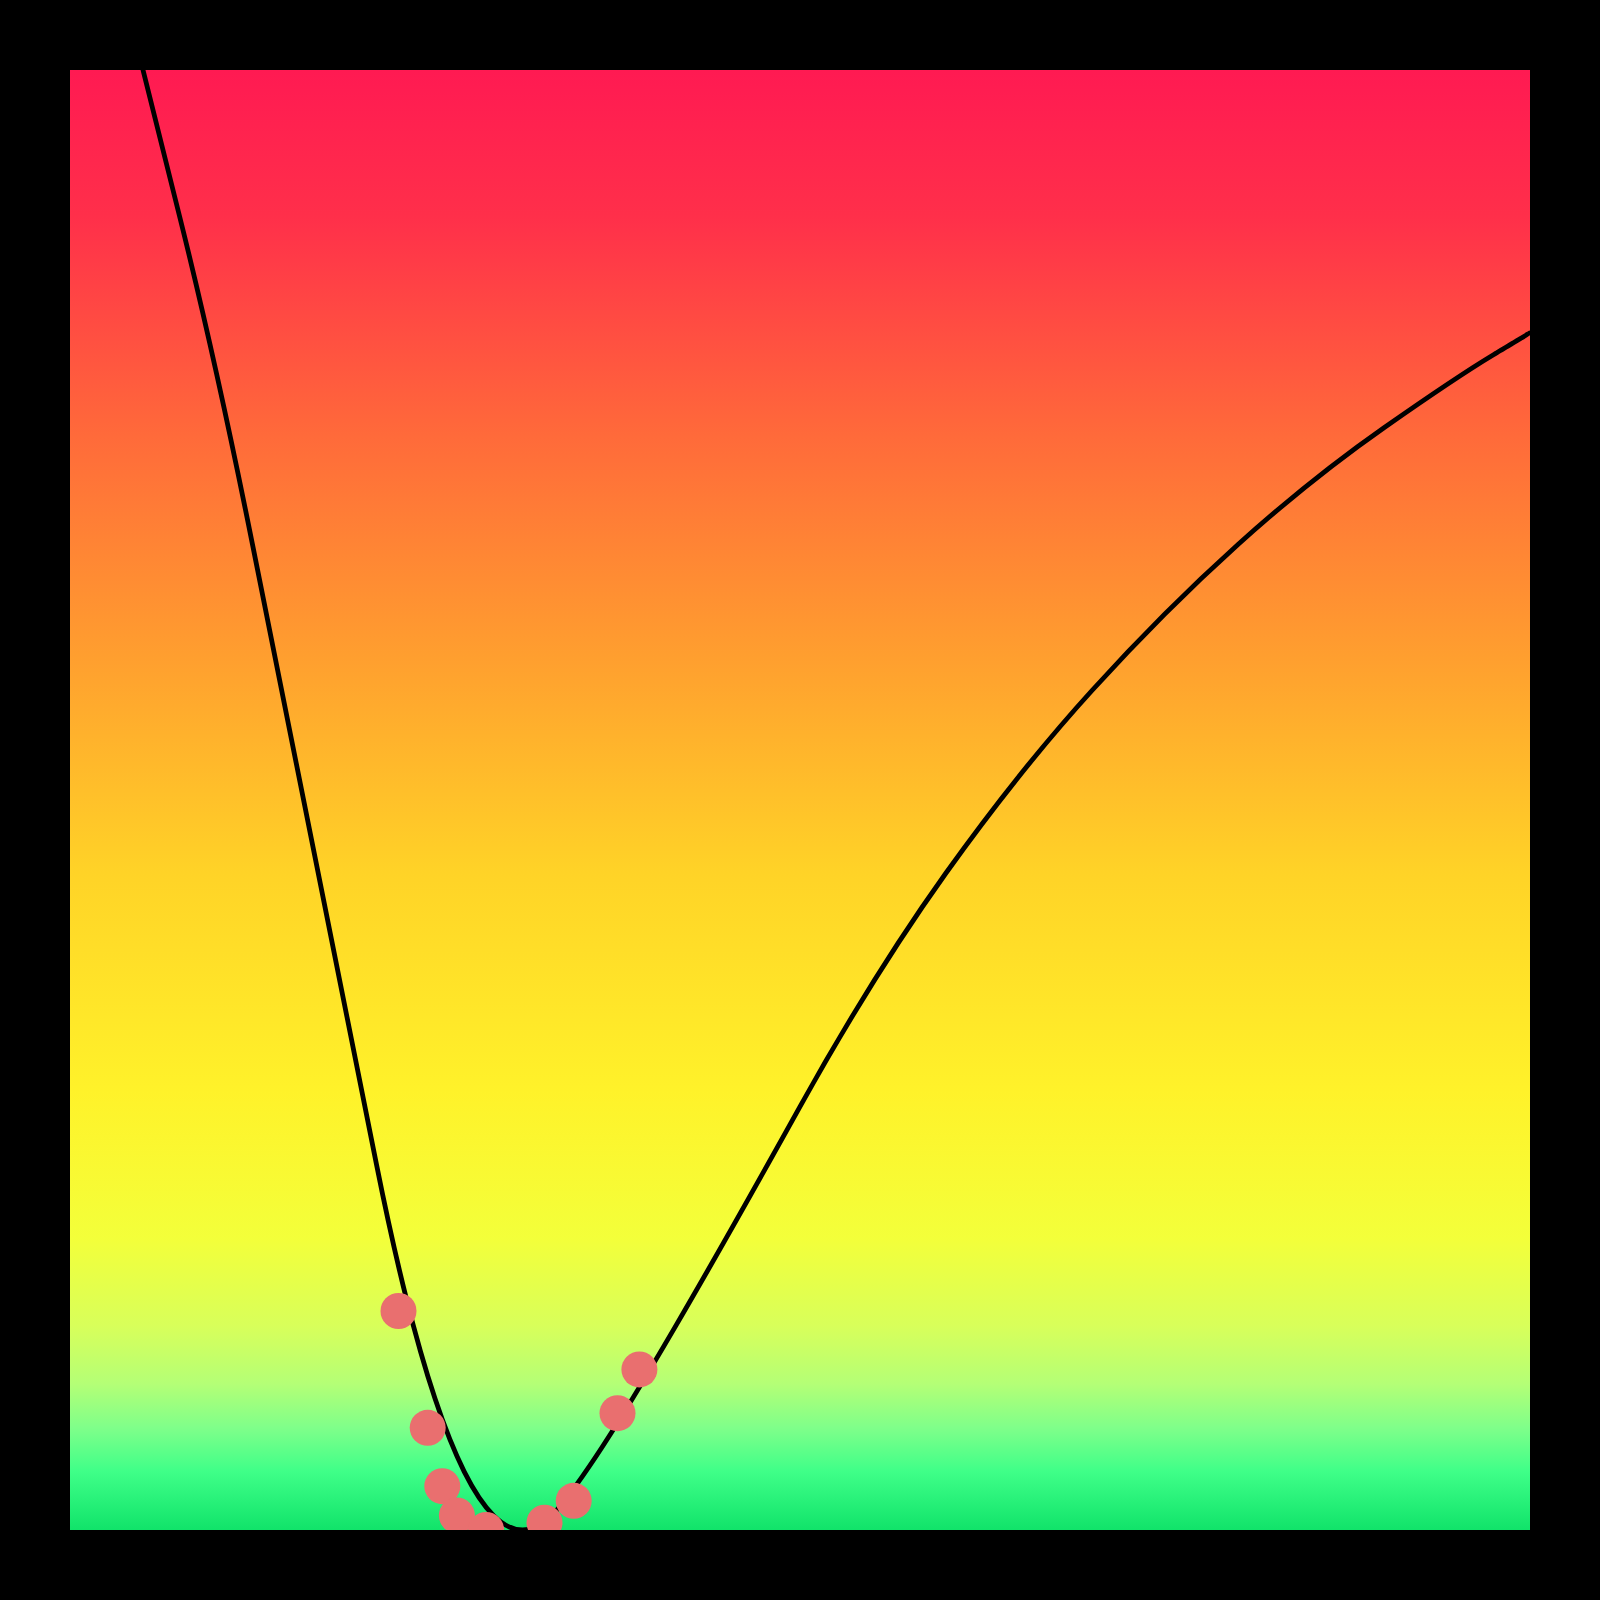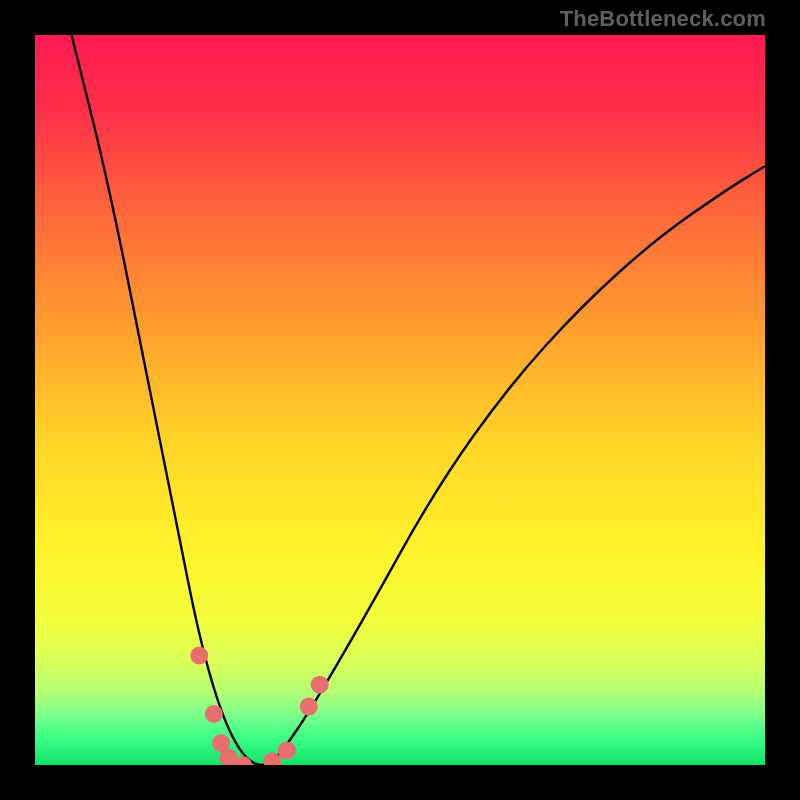--- a/index.html
+++ b/index.html
@@ -43,21 +43,20 @@
     font-weight: 600;
     color: #5f5f5f;
     letter-spacing: 0.2px;
   }
 </style>
 </head>
 <body>
 
 <div class="frame">
 
-  <div class="watermark">TheBottleneck.com</div>
 
   <div class="plot-area">
     <svg class="gradient-bg" viewBox="0 0 730 730" preserveAspectRatio="none" width="730" height="730">
       <defs>
         <linearGradient id="bg-grad" x1="0" y1="0" x2="0" y2="1">
             <stop offset="0%" stop-color="#ff1a52"></stop>
             <stop offset="10%" stop-color="#ff2f4a"></stop>
             <stop offset="25%" stop-color="#ff6a3a"></stop>
             <stop offset="40%" stop-color="#ff9e2f"></stop>
             <stop offset="55.00000000000001%" stop-color="#ffd327"></stop>

